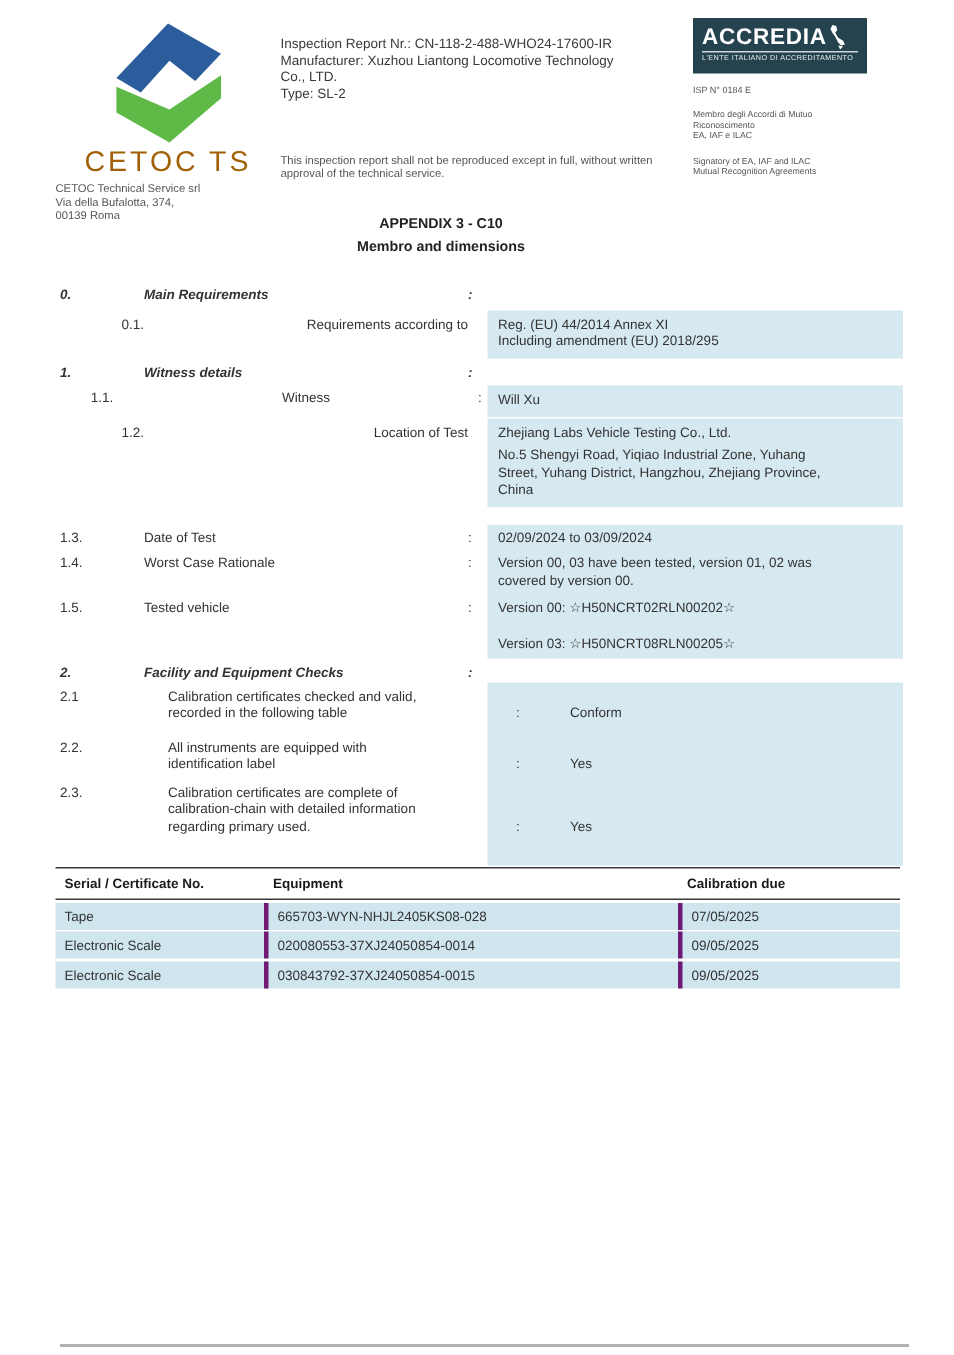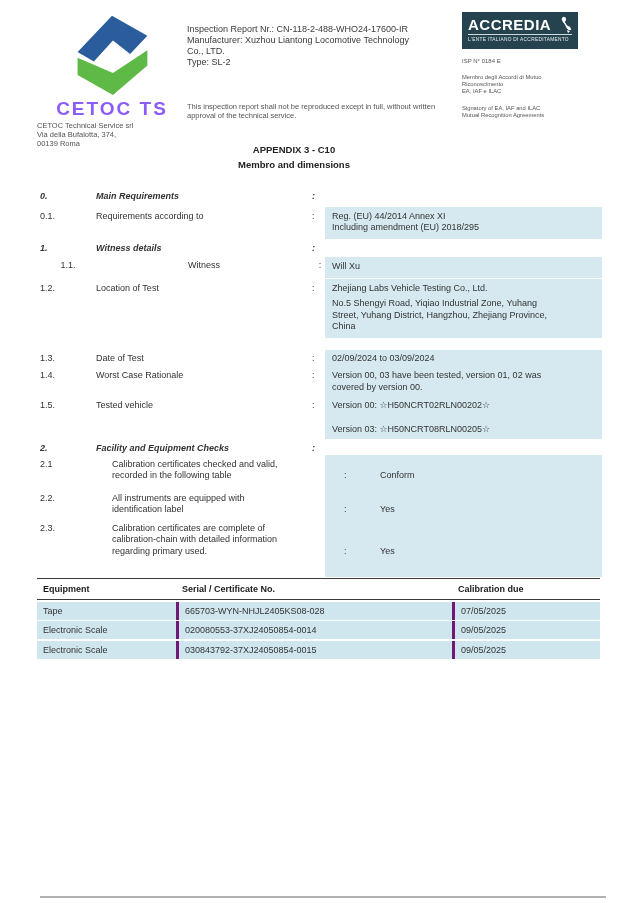--- a/index.html
+++ b/index.html
@@ -6,47 +6,47 @@
   html,body { background:#ffffff; }
   .page {
     position:relative; width:636px; height:903px; background:#ffffff;
     font-family:"Liberation Sans", sans-serif; color:#333; overflow:hidden;
   }
   .pre { white-space:pre-line; }
 
   
   .logo-svg { position:absolute; left:64px; top:10px; width:96px; height:86px; }
   .wordmark { position:absolute; left:34px; top:98px; width:156px; text-align:center;
-    font-size:19px; font-weight:bold; letter-spacing:2px; color:#8b5cf6; }
+    font-size:19px; font-weight:normal; letter-spacing:2px; color:#a16207; }
   .addr { position:absolute; left:37px; top:121px; font-size:7.5px; line-height:9px; color:#555; }
 
   .report-info { position:absolute; left:187px; top:24px; width:272px; font-size:9px; line-height:11px; color:#3a3a3a; }
   .disclaimer { position:absolute; left:187px; top:102px; width:276px; font-size:7.5px; line-height:9px; color:#555; }
 
   .accredia { position:absolute; left:462px; top:12px; width:122px; }
   .acc-box { width:116px; height:37px; background:#25424f; padding:4px 6px 3px 6px; }
-  .acc-name-row { display:flex; align-items:center; justify-content:space-between; }
+  .acc-name-row { display:flex; align-items:center; justify-content:flex-start; }
   .acc-name { color:#fff; font-weight:bold; font-size:15px; letter-spacing:0.5px; }
   .acc-rule { height:1px; background:#cfd8dc; margin:1px 0 2px 0; }
   .acc-tagline { color:#e8eef0; font-size:4.8px; letter-spacing:0.3px; }
   .acc-cert { margin-top:9px; font-size:6px; color:#555; }
   .acc-small { margin-top:10px; font-size:5.8px; line-height:7px; color:#555; }
 
   .doc-title { position:absolute; left:0; top:142px; width:588px; text-align:center;
     font-size:9.5px; font-weight:bold; color:#222; line-height:15px; }
 
   
   .reqs { position:absolute; left:40px; top:191px; width:572px; font-size:9px; line-height:11.5px; }
   .req-row { display:grid; grid-template-columns:56px 216px 16px 1fr; }
   .req-row.bottom { align-items:end;gap:16px; }
   .sec { font-weight:bold; font-style:italic; color:#222; }
   .label, .num, .colon { color:#333; }
   .val { padding-left:4px; }
   .valbox { background:#d6e9f1; margin-left:-3px; margin-right:10px; padding:4px 6px 5px 7px; }
-  .pt4 { padding-top:4px; } .pt3 { padding-top:3px;text-align:center; }
+  .pt4 { padding-top:4px;text-align:right; } .pt3 { padding-top:3px;text-align:center; }
 
   .m-s0 { margin-bottom:4px; }
   .m-i01 { margin-bottom:4px; }
   .m-s1 { margin-bottom:3px; }
   .m-i11 { margin-bottom:1px; }
   .m-i12 { margin-bottom:0; }
   .m-g1 { margin-bottom:4px;margin-top:12px; }
   .m-s2 { margin-bottom:0; }
 
   .group { position:relative; }
@@ -217,22 +217,22 @@
 calibration-chain with detailed information
 regarding primary used.</div>
         <div class="colon">:</div>
         <div class="val">Yes</div>
       </div>
     </div>
   </div>
 
   <div class="eq-table">
     <div class="eq-header">
+      <div>Serial / Certificate No.</div>
       <div>Equipment</div>
-      <div>Serial / Certificate No.</div>
       <div>Calibration due</div>
     </div>
     <div class="eq-row">
       <div>Tape</div>
       <div>665703-WYN-NHJL2405KS08-028</div>
       <div>07/05/2025</div>
     </div>
     <div class="eq-row">
       <div>Electronic Scale</div>
       <div>020080553-37XJ24050854-0014</div>

